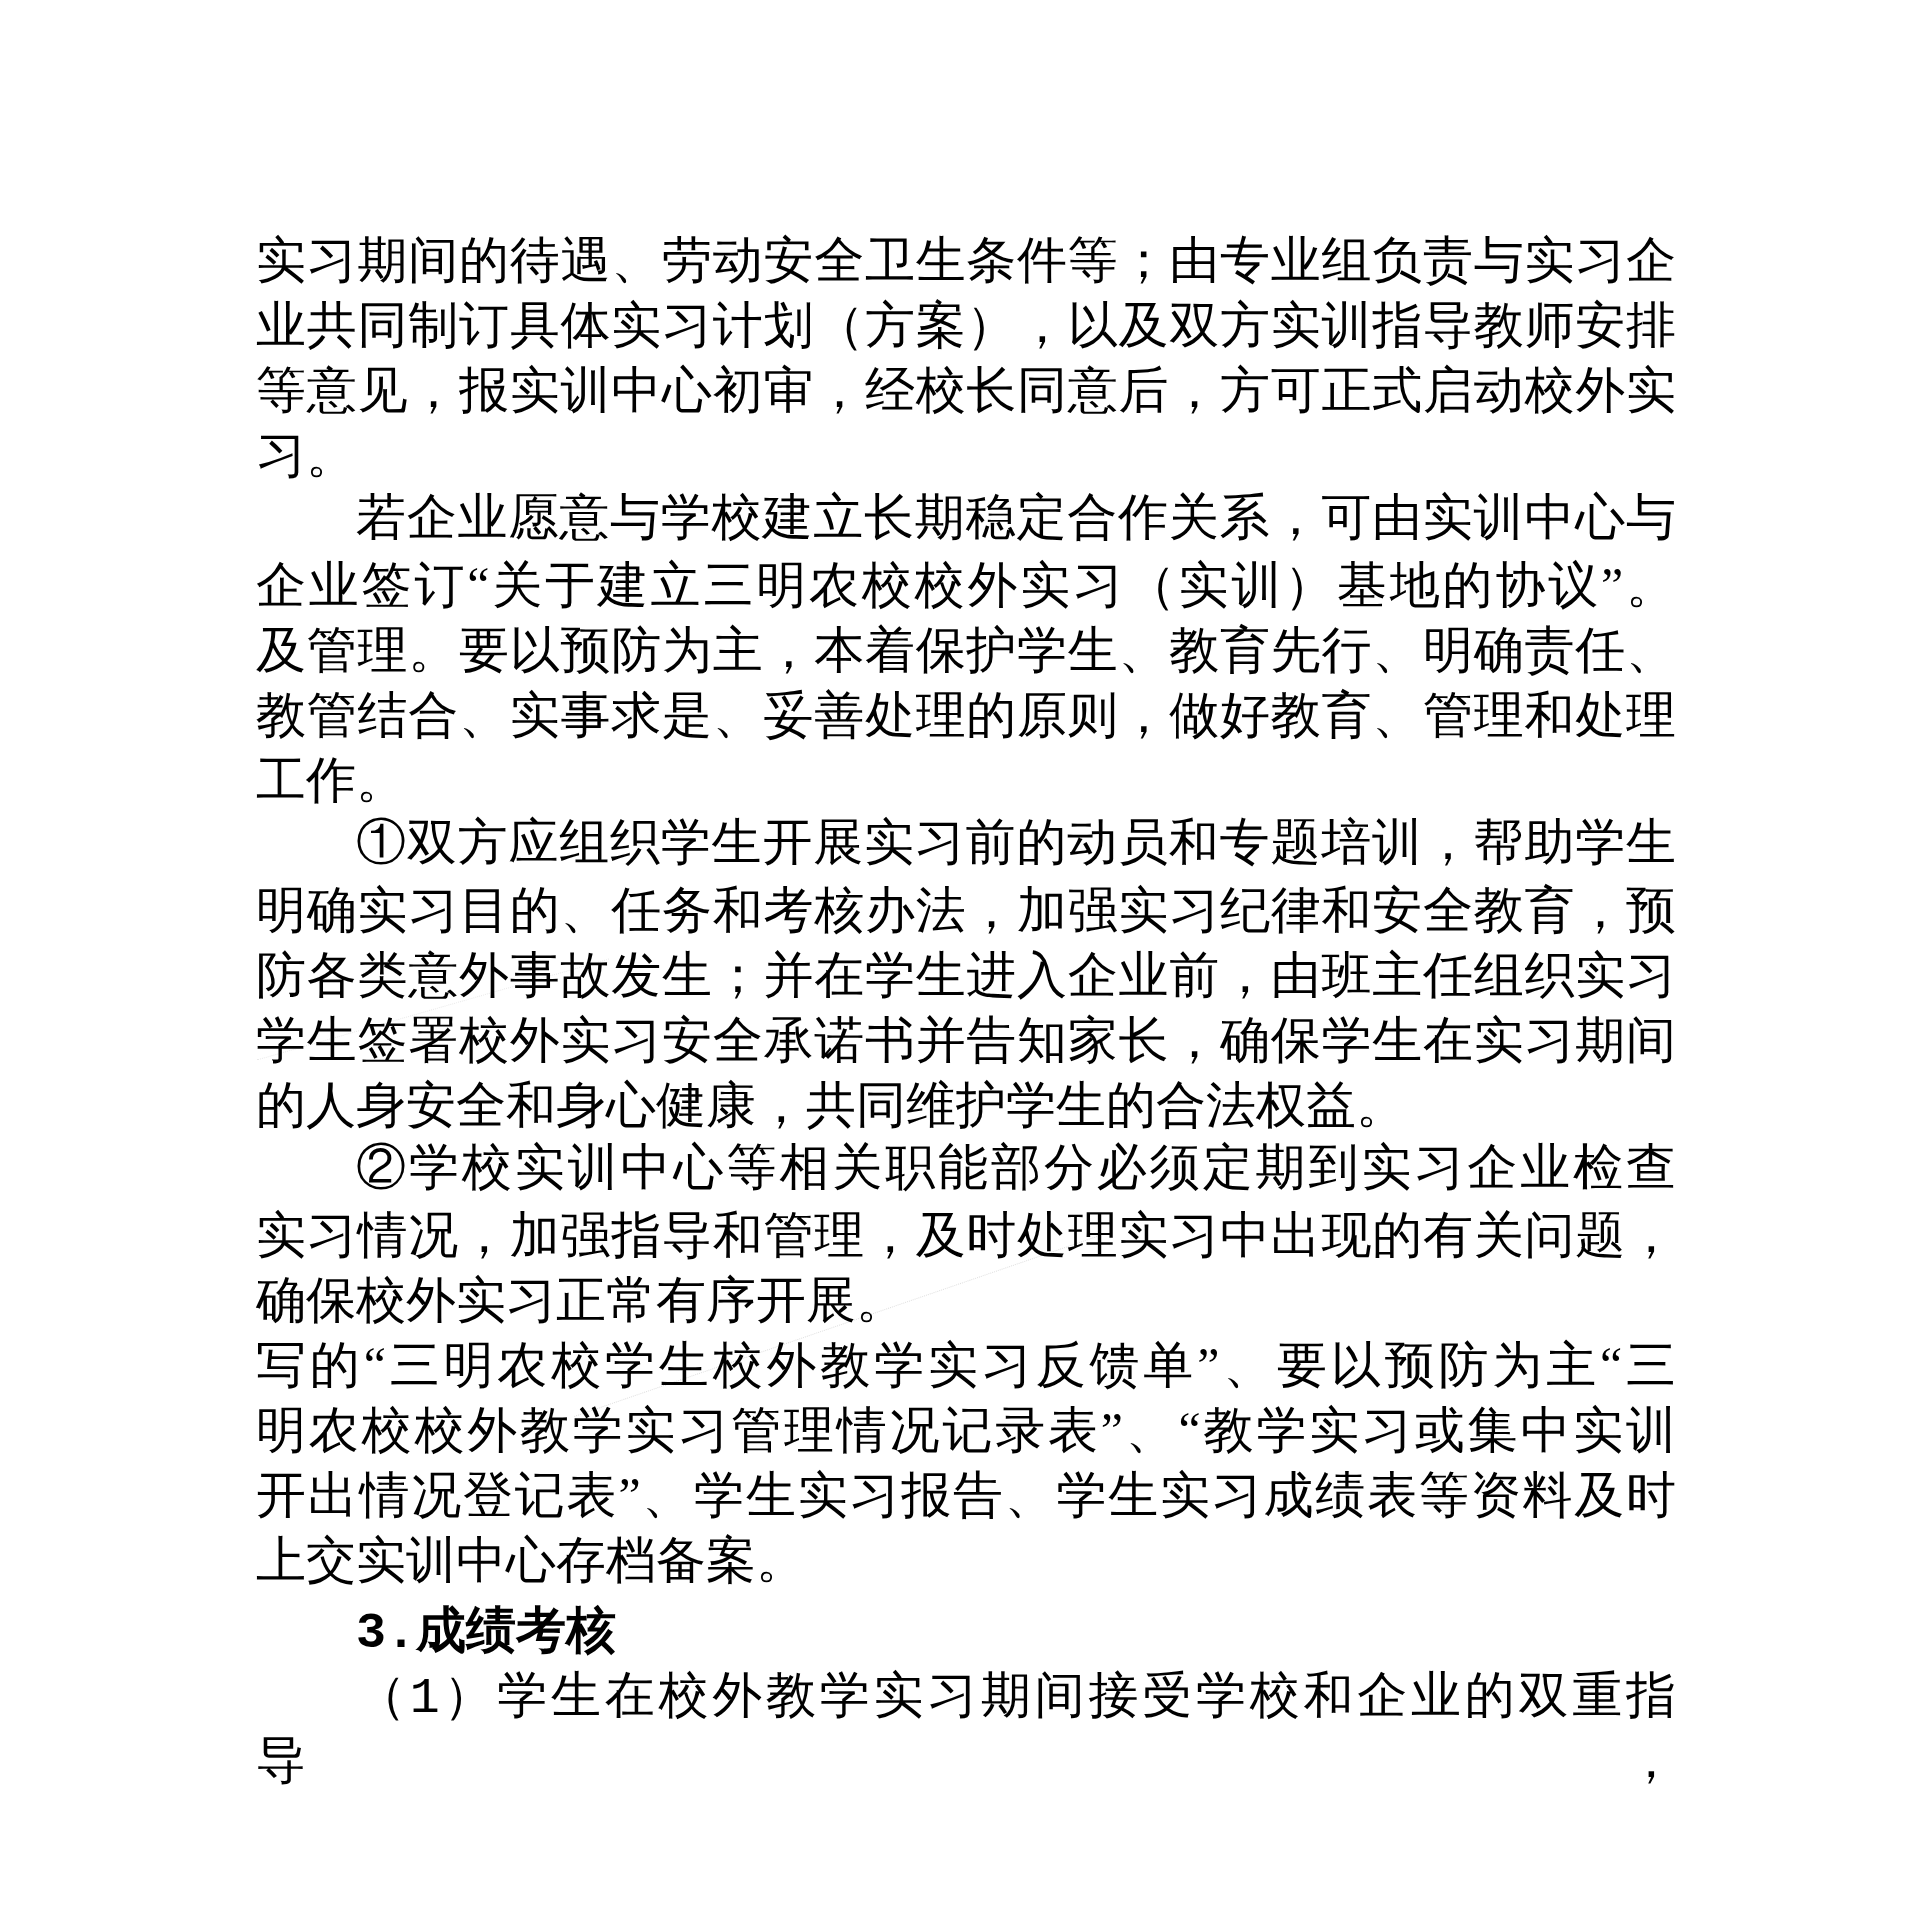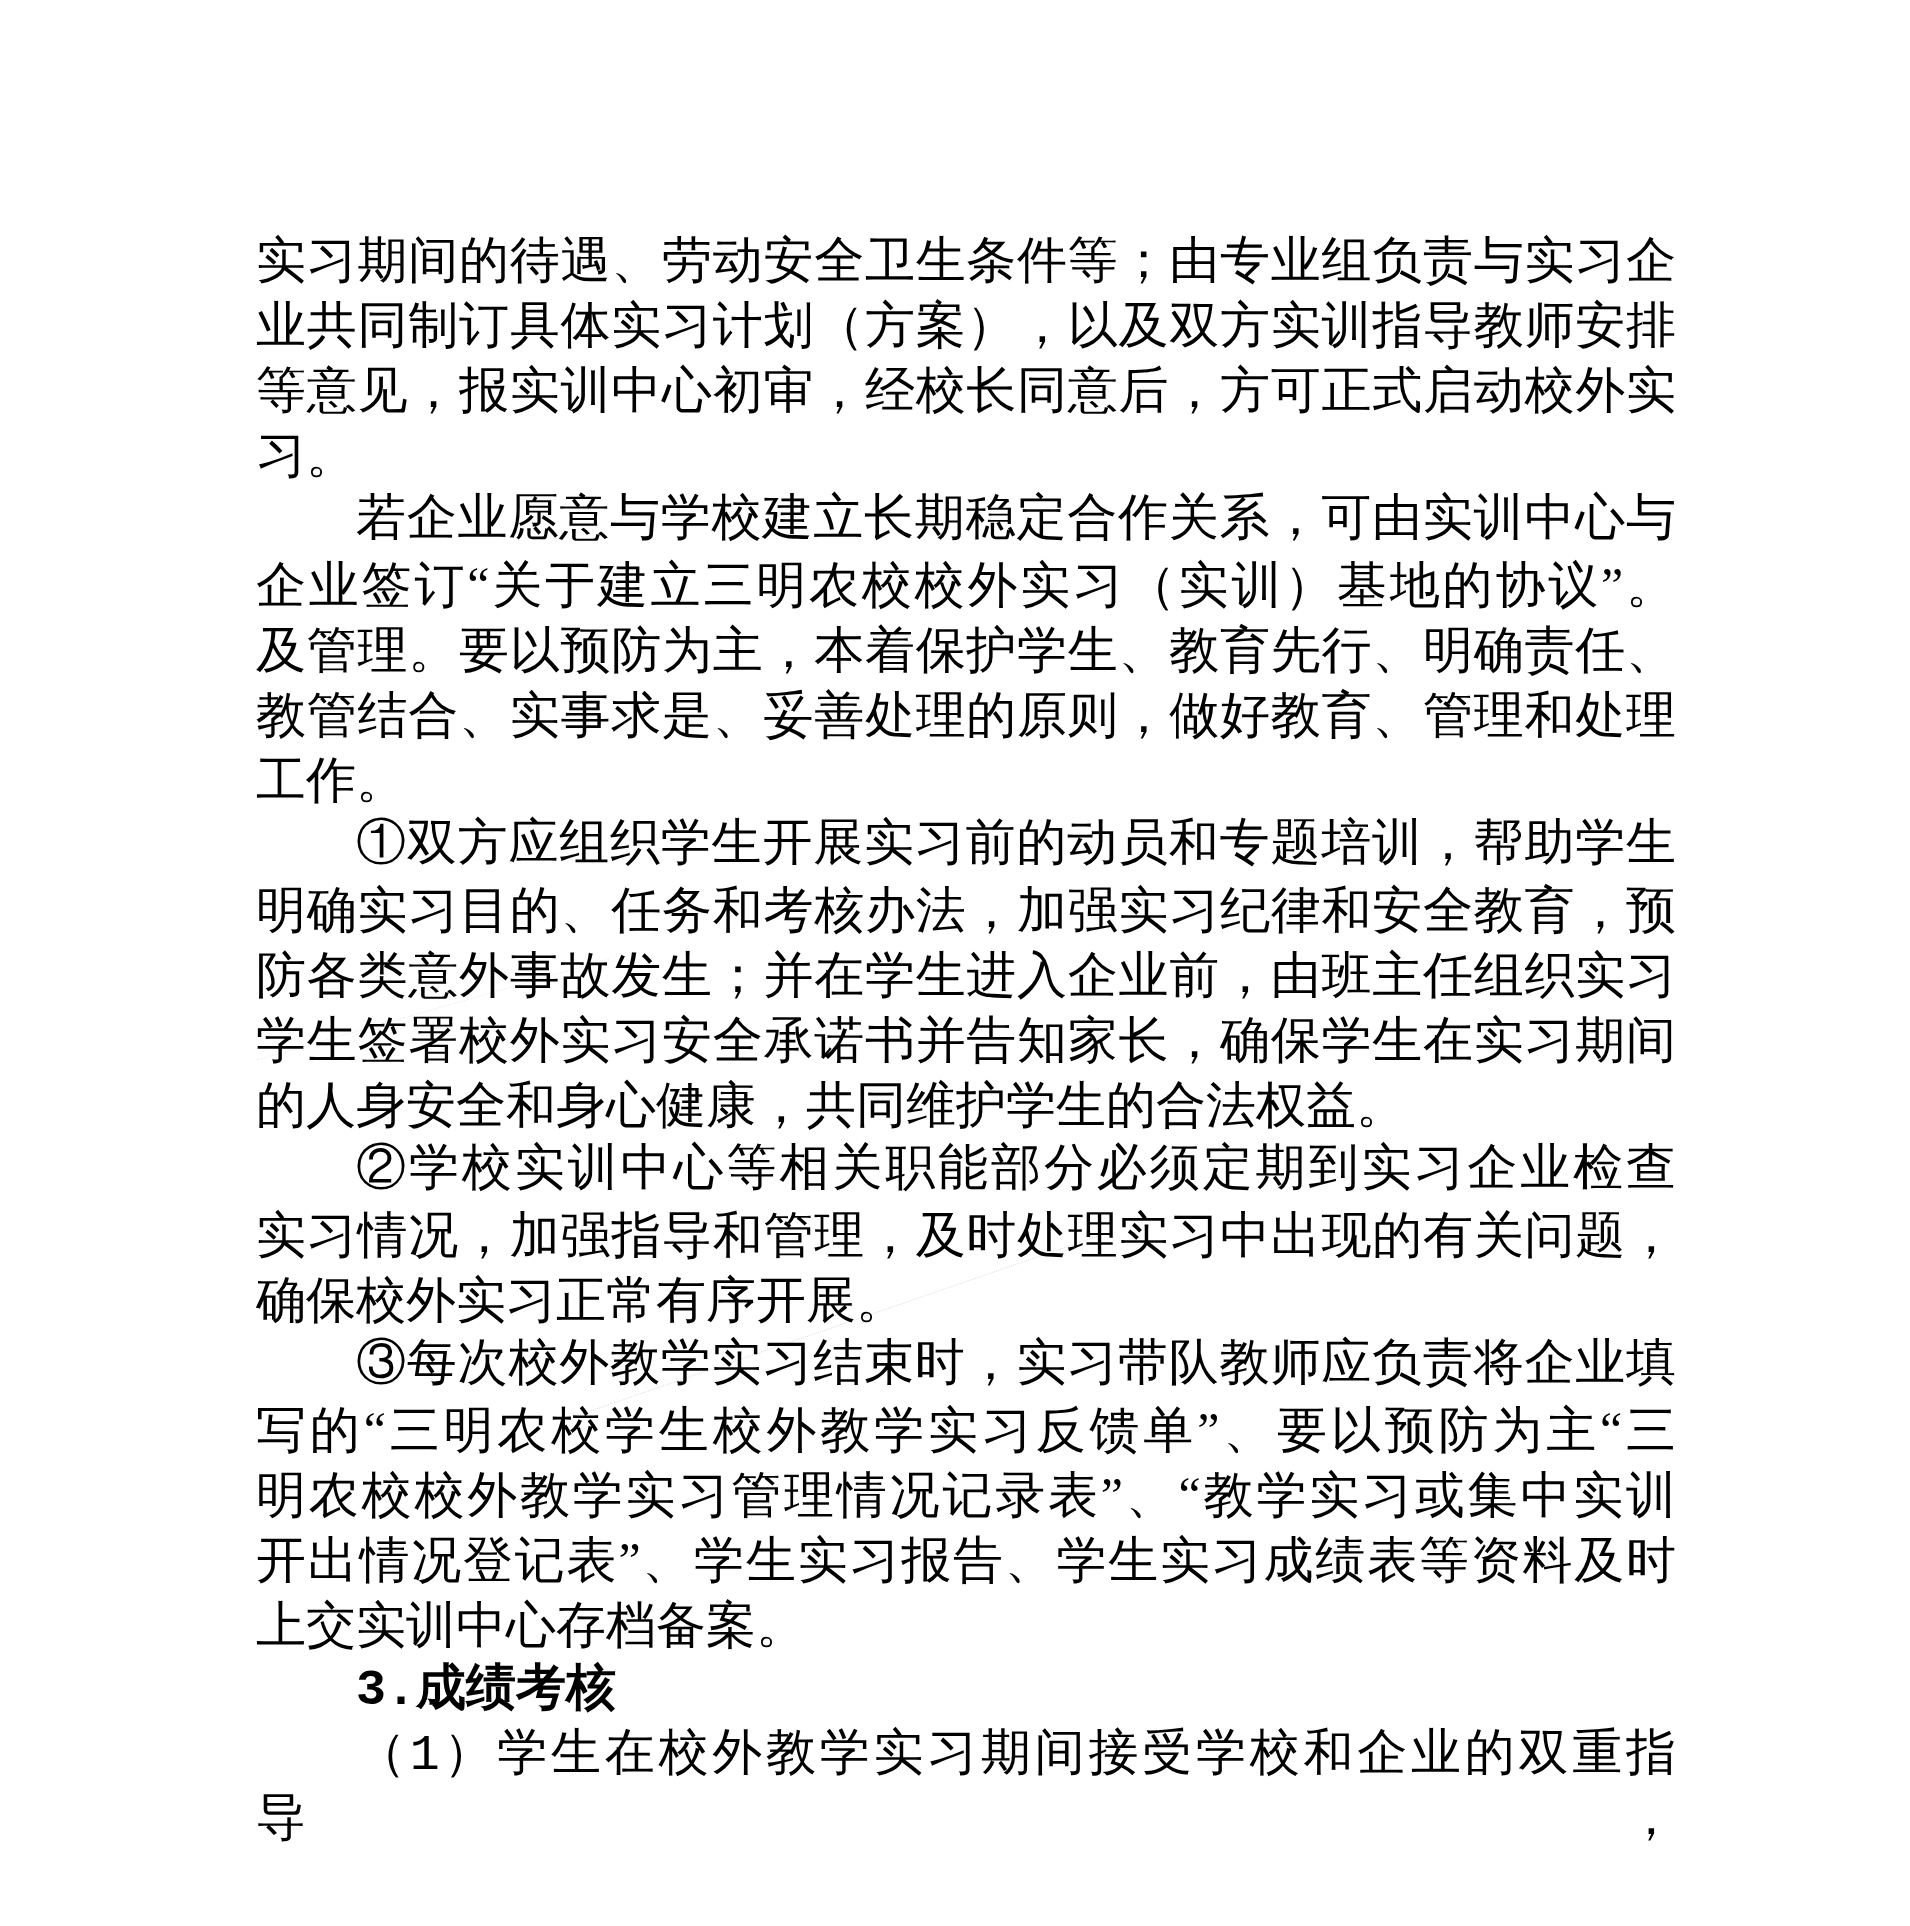--- a/index.html
+++ b/index.html
@@ -45,20 +45,21 @@
   .text-line.fill {
     text-align: justify;
     text-align-last: justify;
   }
   .text-line.indent {
     text-indent: 100px;
     font-family: Liberation Mono, monospace;
   }
   .text-line.bold {
     font-weight: bold;
+    margin-top: 8px;
   }
 </style>
 </head>
 <body>
 
 <div class="page">
 
   <div class="scan-ruling"></div>
 
   <div class="artifact" style="left:559px; top:1325px; width:559px; transform:rotate(-19deg); opacity:.45;"></div>
@@ -76,21 +77,20 @@
       <div class="text-line fill">教管结合、实事求是、妥善处理的原则，做好教育、管理和处理</div>
       <div class="text-line">工作。</div>
       <div class="text-line fill indent">①双方应组织学生开展实习前的动员和专题培训，帮助学生</div>
       <div class="text-line fill">明确实习目的、任务和考核办法，加强实习纪律和安全教育，预</div>
       <div class="text-line fill">防各类意外事故发生；并在学生进入企业前，由班主任组织实习</div>
       <div class="text-line fill">学生签署校外实习安全承诺书并告知家长，确保学生在实习期间</div>
       <div class="text-line">的人身安全和身心健康，共同维护学生的合法权益。</div>
       <div class="text-line fill indent">②学校实训中心等相关职能部分必须定期到实习企业检查</div>
       <div class="text-line fill">实习情况，加强指导和管理，及时处理实习中出现的有关问题，</div>
       <div class="text-line">确保校外实习正常有序开展。</div>
-      <div class="text-line fill indent">③每次校外教学实习结束时，实习带队教师应负责将企业填</div>
       <div class="text-line fill">写的“三明农校学生校外教学实习反馈单”、要以预防为主“三</div>
       <div class="text-line fill">明农校校外教学实习管理情况记录表”、“教学实习或集中实训</div>
       <div class="text-line fill">开出情况登记表”、学生实习报告、学生实习成绩表等资料及时</div>
       <div class="text-line">上交实训中心存档备案。</div>
       <div class="text-line indent bold">3.成绩考核</div>
       <div class="text-line fill indent">（1）学生在校外教学实习期间接受学校和企业的双重指导，</div>
     </div>
 
 </div>
 

